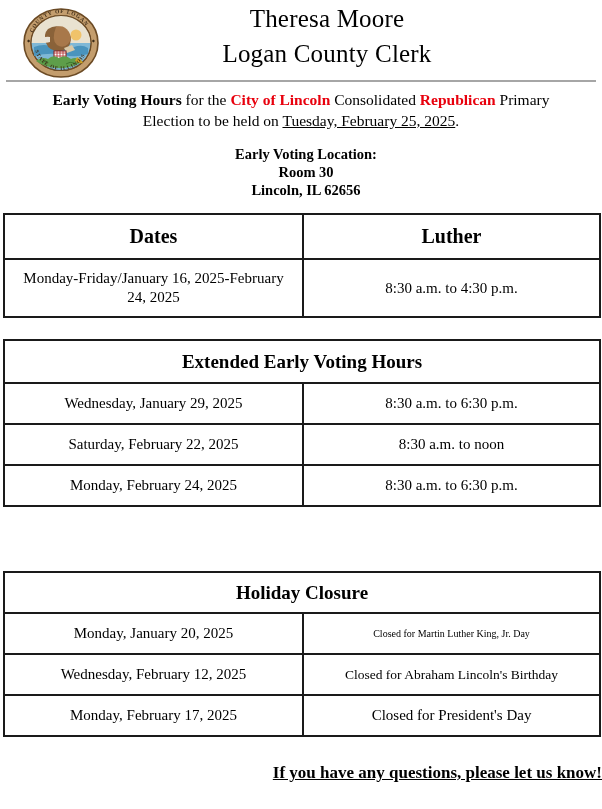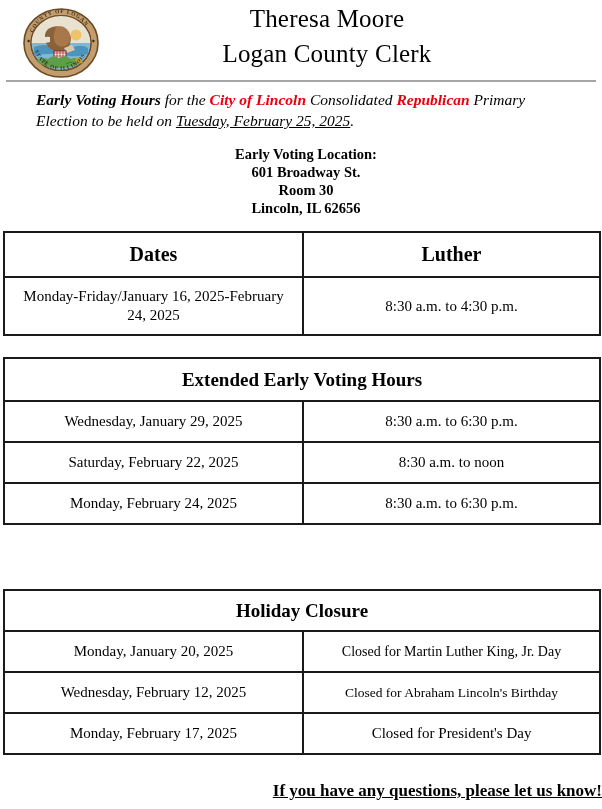--- a/index.html
+++ b/index.html
@@ -47,25 +47,24 @@
   }
 
   .hrule {
     margin: 2px 6px 0 6px;
     border: 0;
     border-top: 2px solid #a6a6a6;
   }
 
   
   .intro {
-    text-align: left;
+    text-align: center;
     font-size: 15.5px;
     line-height: 21px;
     margin: 7px 36px 0 36px;
-    font-style: italic;
   }
   .b { font-weight: bold; }
   .red { color: #e8000d; font-weight: bold; }
   .u { text-decoration: underline; }
 
   
   .location {
     text-align: center;
     font-weight: bold;
     font-size: 14.5px;
@@ -125,21 +124,21 @@
   }
   .tbl-holiday td {
     font-size: 15px;
     height: 33px;
     margin-top: 16px;
   }
   .tbl-holiday td.small {
     font-size: 13.5px;
   }
   .tbl-holiday td.mid {
-    font-size: 14px;
+    font-size: 10px;
   }
 
   
   .footer-call {
     text-align: right;
     font-weight: bold;
     font-size: 17px;
     margin-top: 26px;
     text-decoration: underline;
   }
@@ -192,21 +191,20 @@
     <div class="title-line2">Logan County Clerk</div>
   </div>
 </div>
 
 <hr class="hrule">
 
 <div class="intro"><span class="b">Early Voting Hours</span><span> for the </span><span class="red">City of Lincoln</span><span> Consolidated </span><span class="red">Republican</span><span> Primary Election to be held on </span><span class="u">Tuesday, February 25, 2025</span><span>.</span></div>
 
 <div class="location">
   <div>Early Voting Location:</div>
-  <div>601 Broadway St.</div>
   <div>Room 30</div>
   <div>Lincoln, IL 62656</div>
 </div>
 
 <table class="tbl-dates">
   <colgroup>
       <col class="c1">
       <col class="c2">
     </colgroup>
   <thead>

